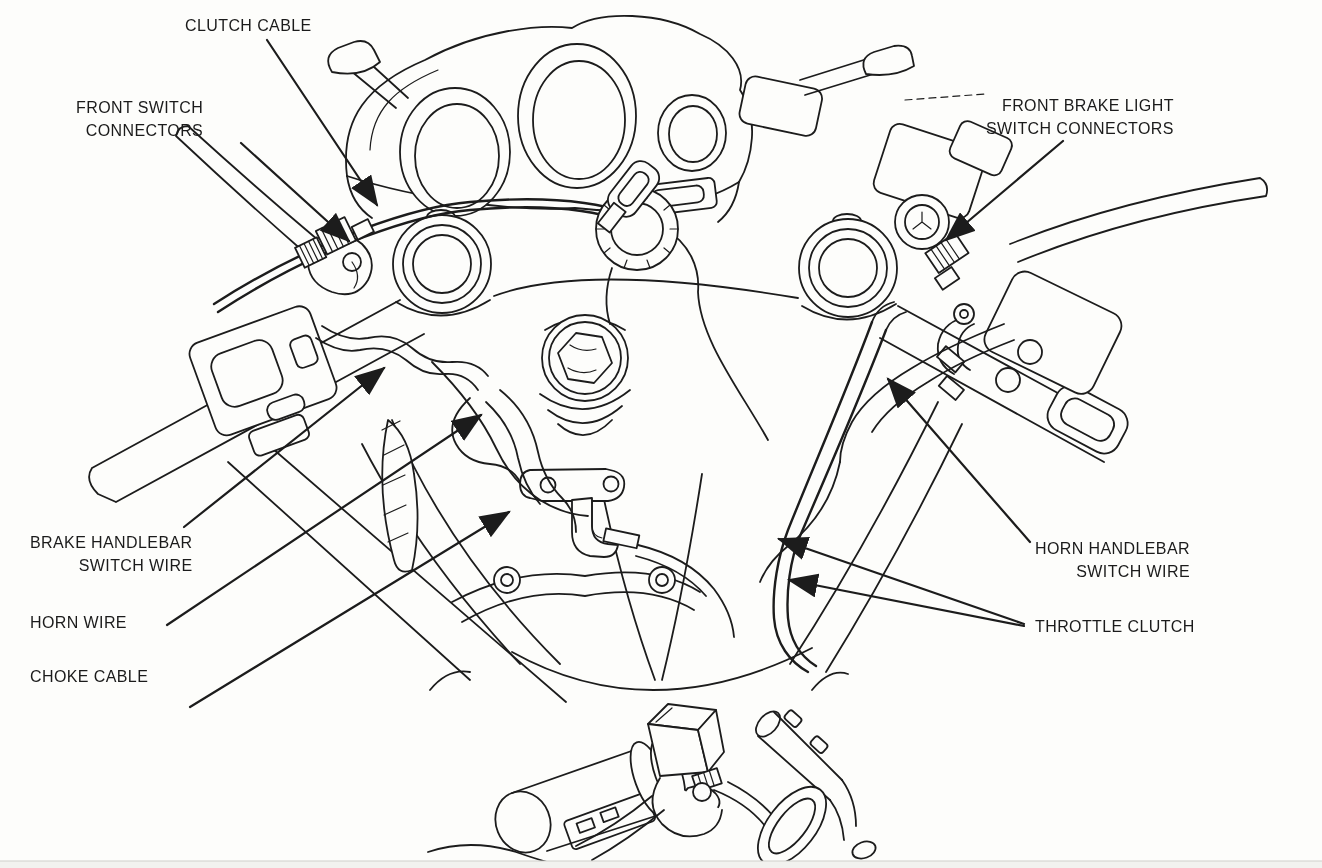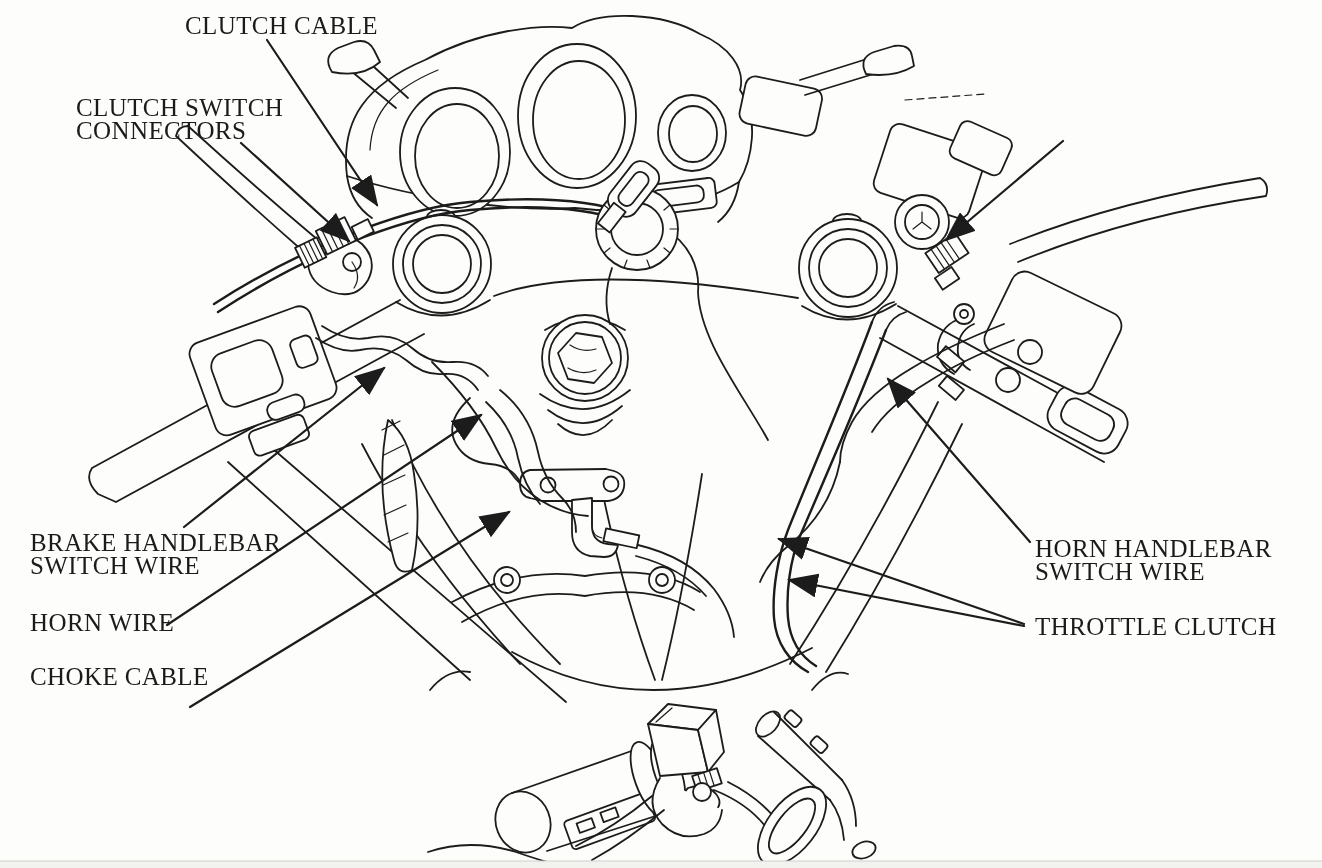--- a/index.html
+++ b/index.html
@@ -3,22 +3,22 @@
 <meta charset="utf-8">
 <style>
   html,body{margin:0;padding:0;background:#ffffff;}
   .page{
     position:relative;width:1322px;height:868px;background:#fdfdfb;
     overflow:hidden;font-family:"Liberation Sans",sans-serif;
   }
   .art{position:absolute;left:0;top:0;width:1322px;height:868px;}
   .art *{vector-effect:none;}
   .lbl{
-    position:absolute;color:#1b1b1b;font-size:25px;line-height:23px;
-    letter-spacing:.4px;white-space:nowrap;font-family:Liberation Serif, serif;
+    position:absolute;color:#1b1b1b;font-size:16px;line-height:23px;
+    letter-spacing:.4px;white-space:nowrap;font-family:Liberation Sans, sans-serif;text-align:right;
   }
   .lbl span{display:block;}
   
   .s  {fill:none;stroke:#1c1c1c;stroke-width:1.8;stroke-linecap:round;stroke-linejoin:round;}
   .sf {fill:#fdfdfb;stroke:#1c1c1c;stroke-width:1.8;stroke-linecap:round;stroke-linejoin:round;}
   .thin{fill:none;stroke:#1c1c1c;stroke-width:1.2;stroke-linecap:round;}
   .cable{fill:none;stroke:#1c1c1c;stroke-width:2.4;stroke-linecap:round;}
   .leader{fill:none;stroke:#1c1c1c;stroke-width:2.2;stroke-linecap:round;}
   .edgeline{stroke:#cfcfcb;stroke-width:1.2;}
   .edgestrip{fill:#f2f2ef;}
@@ -274,25 +274,27 @@
       <rect class="edgestrip" x="0" y="861" width="1322" height="7"></rect>
       <line class="edgeline" x1="0" y1="861" x2="1322" y2="861"></line>
     </g>
   </svg>
 
   <div class="lbl" style="left:185px;top:14px">
     <span>CLUTCH CABLE</span>
   </div>
 
   <div class="lbl" style="left:76px;top:96px">
-    <span>CLUTCH SWITCH</span>
+    <span>FRONT SWITCH</span>
     <span>CONNECTORS</span>
   </div>
 
   <div class="lbl" style="left:986px;top:94px">
+    <span>FRONT BRAKE LIGHT</span>
+    <span>SWITCH CONNECTORS</span>
   </div>
 
   <div class="lbl" style="left:30px;top:531px">
     <span>BRAKE HANDLEBAR</span>
     <span>SWITCH WIRE</span>
   </div>
 
   <div class="lbl" style="left:30px;top:611px">
     <span>HORN WIRE</span>
   </div>

